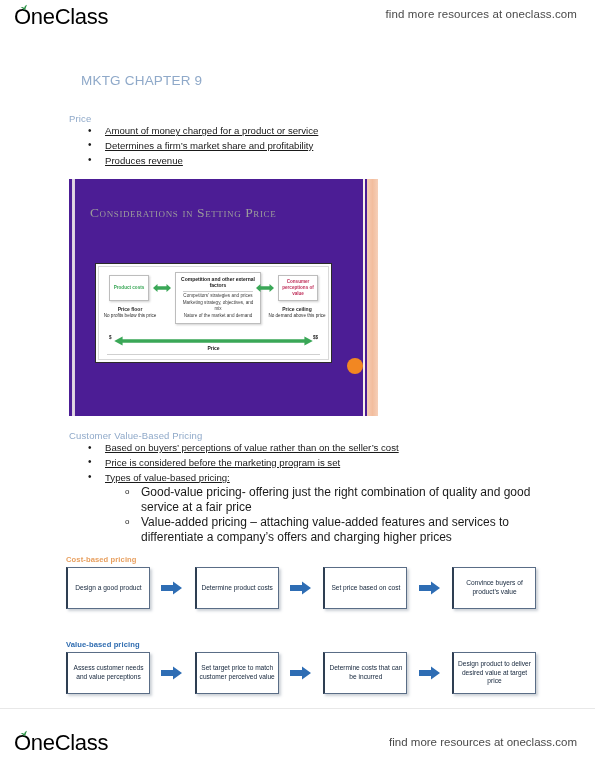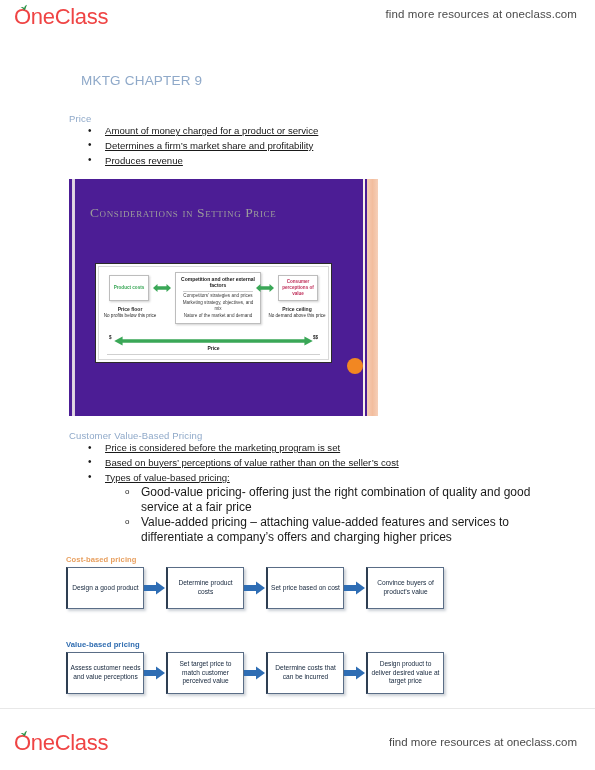--- a/index.html
+++ b/index.html
@@ -32,21 +32,21 @@
     display: flex;
     align-items: flex-start;
     height: 26px;
   }
   .brand-logo {
     position: relative;
     font-family: "Liberation Sans", sans-serif;
     font-size: 22px;
     font-weight: 400;
     letter-spacing: -0.3px;
-    color: #ef4444;
+    color: #000000;
     line-height: 26px;
   }
   .leaf {
     position: absolute;
     left: 6px;
     top: 0px;
     width: 9px;
     height: 7px;
     z-index: 3;
   }
@@ -330,21 +330,21 @@
     width: 16px;
     height: 16px;
     border-radius: 50%;
     background: #f28722;
   }
 
   
   .flow {
     position: absolute;
     left: 66px;
-    width: 378px;
+    width: 470px;
   }
   .flow-cost  { top: 515px; }
   .flow-value { top: 600px; }
 
   .flow-label {
     font-size: 7.6px;
     font-weight: bold;
     letter-spacing: 0.1px;
     margin-bottom: 3px;
   }
@@ -465,22 +465,22 @@
 
           <div class="fig-bottom-rule"></div>
         </div>
       </div>
 
       <div class="orange-dot"></div>
     </div>
 
     <div class="section-head sh-cvbp">Customer Value-Based Pricing</div>
     <ul class="bl bullets bul-cvbp">
+      <li class="b1">Based on buyers’ perceptions of value rather than on the seller’s cost</li>
       <li class="b1">Price is considered before the marketing program is set</li>
-      <li class="b1">Based on buyers’ perceptions of value rather than on the seller’s cost</li>
       <li class="b1">Types of value-based pricing:</li>
       <li class="b2">Good-value pricing- offering just the right combination of quality and good service at a fair price</li>
       <li class="b2">Value-added pricing – attaching value-added features and services to differentiate a company’s offers and charging higher prices</li>
     </ul>
 
     <div class="flow flow-cost">
       <div class="flow-label cost">Cost-based pricing</div>
       <div class="flow-row">
         <div class="flow-box">
             <span>Design a good product</span>

